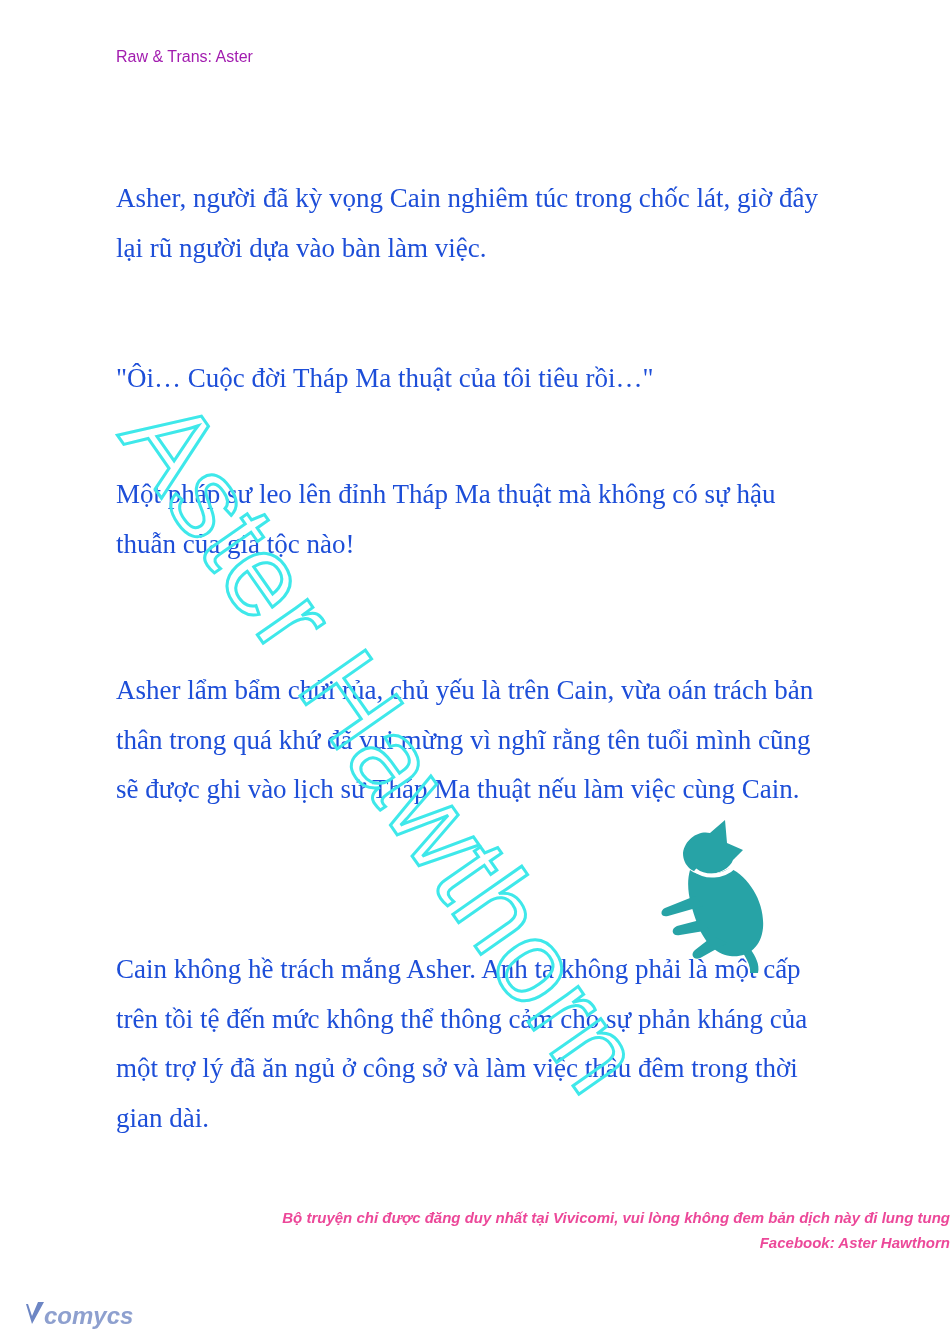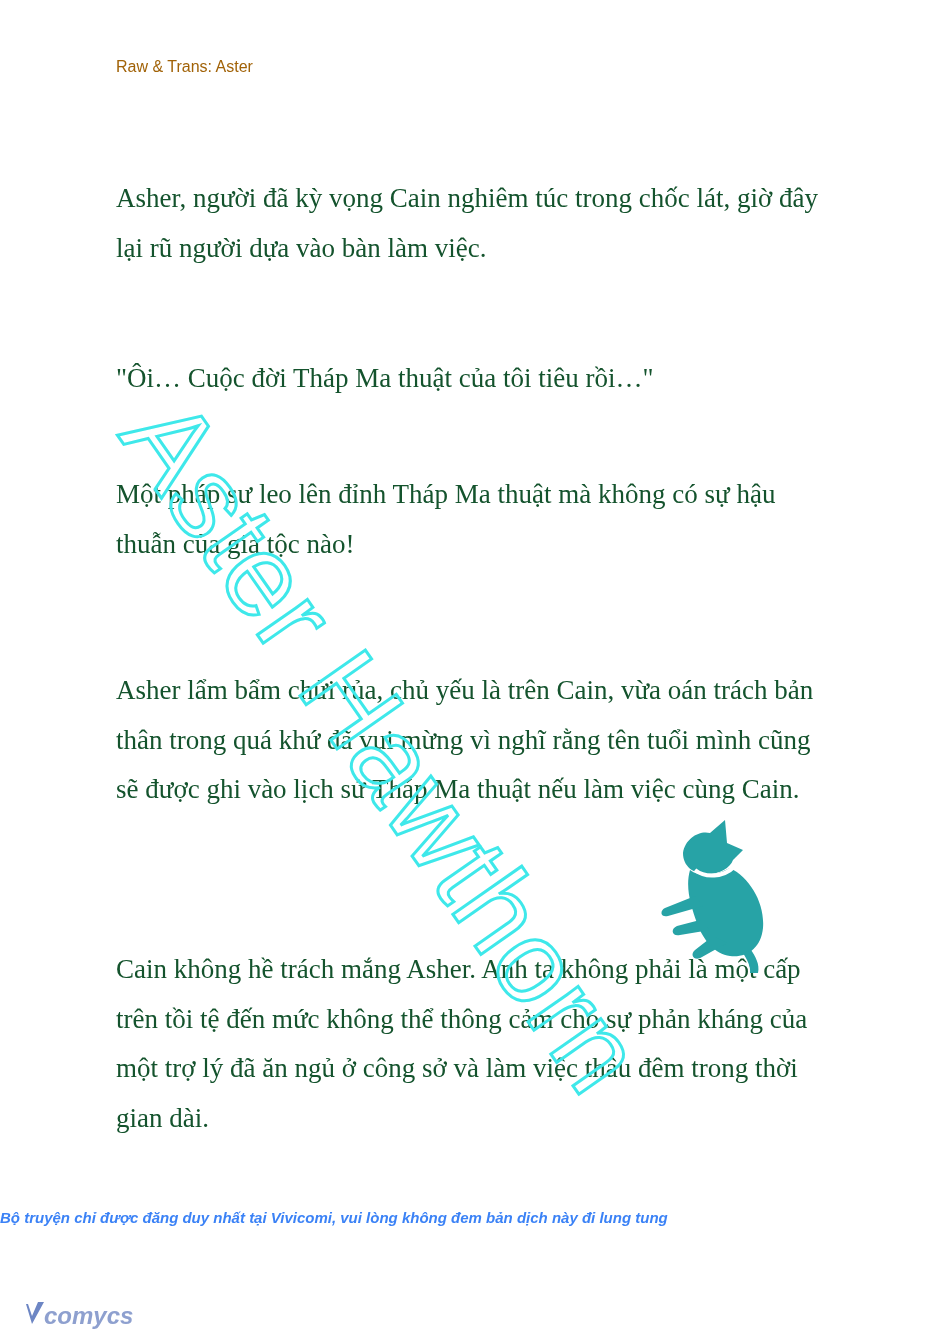--- a/index.html
+++ b/index.html
@@ -1,29 +1,29 @@
 <!DOCTYPE html>
 <html><head>
 <meta charset="utf-8">
 <style>
   html, body { margin: 0; padding: 0; background: #ffffff; }
   body { width: 950px; height: 1343px; position: relative; overflow: hidden; }
   .header {
-    position: absolute; left: 116px; top: 58px;
-    font-family: "Liberation Sans", sans-serif; font-size: 16px; color: #a16207;
+    position: absolute; left: 116px; top: 48px;
+    font-family: "Liberation Sans", sans-serif; font-size: 16px; color: #a21caf;
   }
   .para {
     position: absolute; left: 116px; width: 720px;
-    font-family: "Liberation Serif", serif; font-size: 27px; line-height: 49.5px; color: #14532d;
+    font-family: "Liberation Serif", serif; font-size: 27px; line-height: 49.5px; color: #1d4ed8;
     margin: 0;
   }
   .footer {
     position: absolute; left: 0; width: 950px; top: 1205px;
     font-family: "Liberation Sans", sans-serif; font-size: 15px; font-weight: bold; font-style: italic;
-    color: #3b82f6; text-align: left; line-height: 25px;
+    color: #ec4899; text-align: right; line-height: 25px;
   }
   .footer div { margin: 0; }
   .watermark {
     position: absolute; left: 70px; top: 555px;
     font-family: "Liberation Sans", sans-serif; font-size: 116px; font-weight: normal;
     color: transparent; -webkit-text-stroke: 3px #3ee8ea;
     transform: rotate(55deg); transform-origin: left center; white-space: nowrap;
     letter-spacing: 1px;
   }
   .watermark-wrap { position: absolute; left: 0; top: 0; width: 950px; height: 1343px; pointer-events: none; }
@@ -58,18 +58,19 @@
 
     <path d="M58 128 L40 142 C34 147 40 154 47 149 L72 135 Z"></path>
 
     <path d="M88 145 C92 152 96 158 95 165 L103 165 C105 156 100 148 96 142 Z"></path>
   </g>
   <path d="M40 62 C50 70 68 70 80 58" stroke="#ffffff" stroke-width="4" fill="none"></path>
 </svg>
 
 <div class="footer">
   <div>Bộ truyện chỉ được đăng duy nhất tại Vivicomi, vui lòng không đem bản dịch này đi lung tung</div>
+  <div>Facebook: Aster Hawthorn</div>
 </div>
 
 <svg class="logo" viewBox="0 0 135 40">
   <path d="M2 8 L12 8 L18 28 L30 6 L24 6 L18 20 L14 8 Z" fill="#6d86c4"></path>
   <text x="30" y="28" font-family="Liberation Sans, sans-serif" font-size="24" font-style="italic" font-weight="bold" fill="#8ea0cf">comycs</text>
 </svg>
 
 </body></html>

